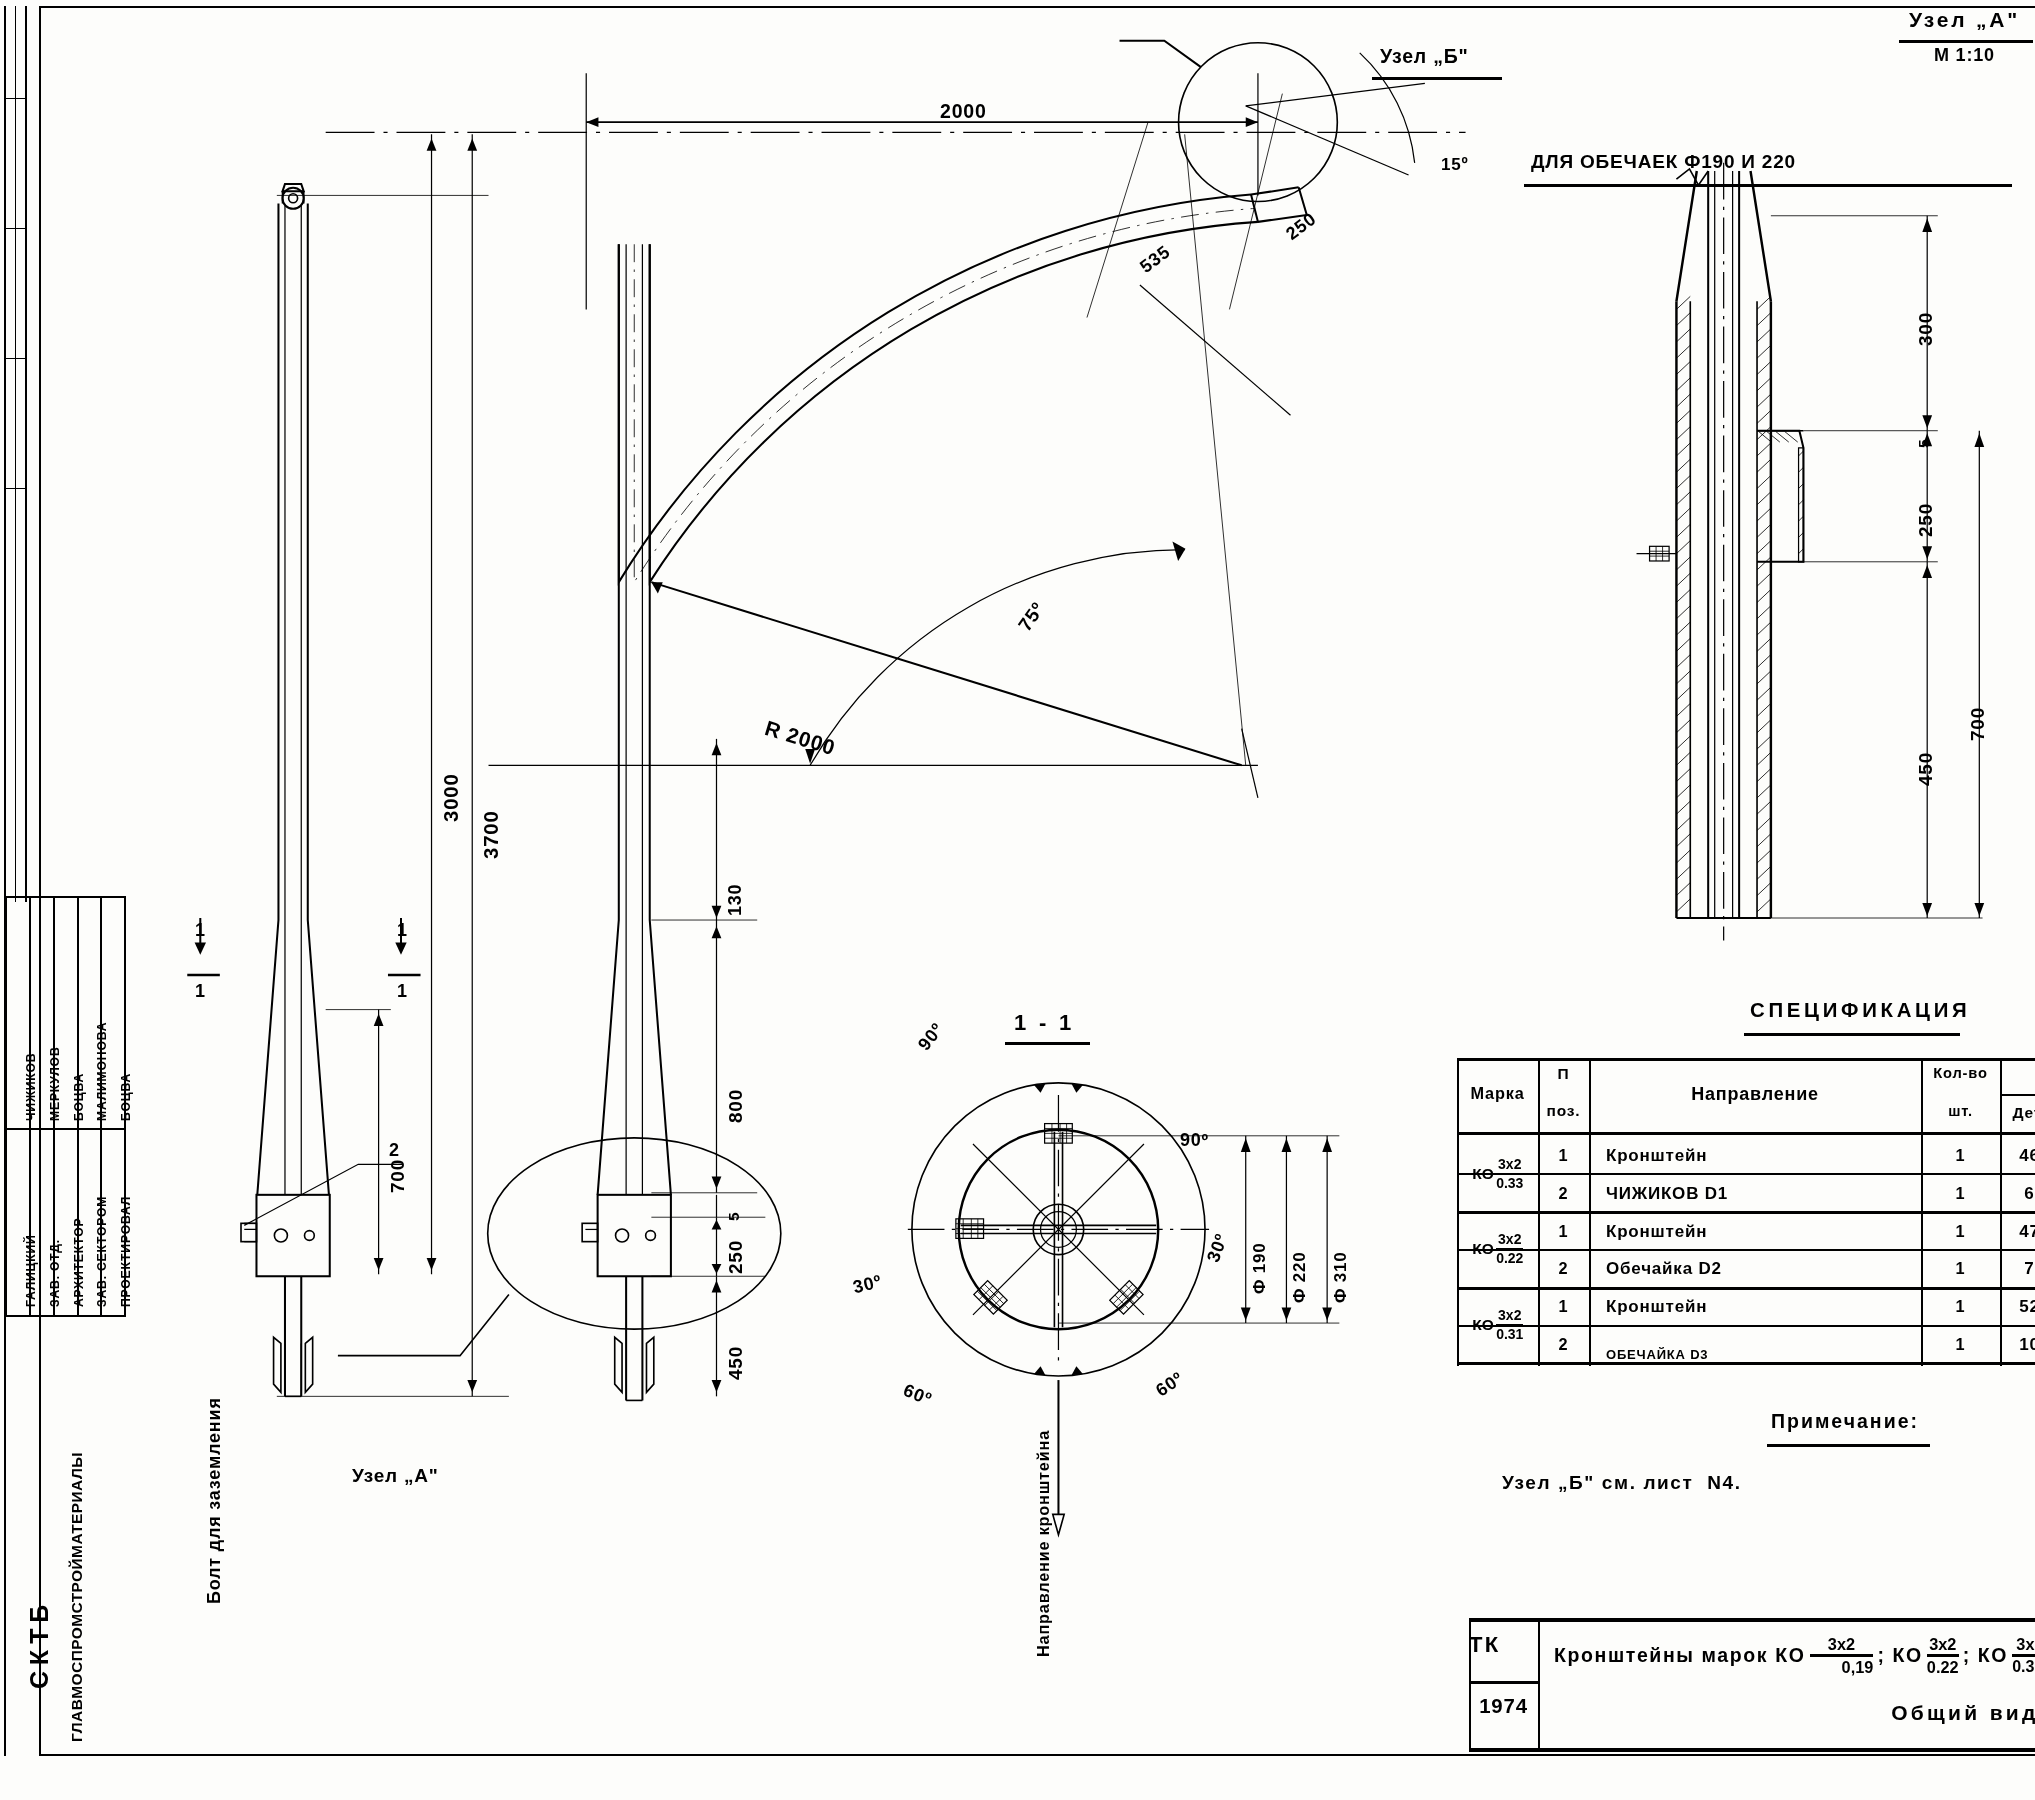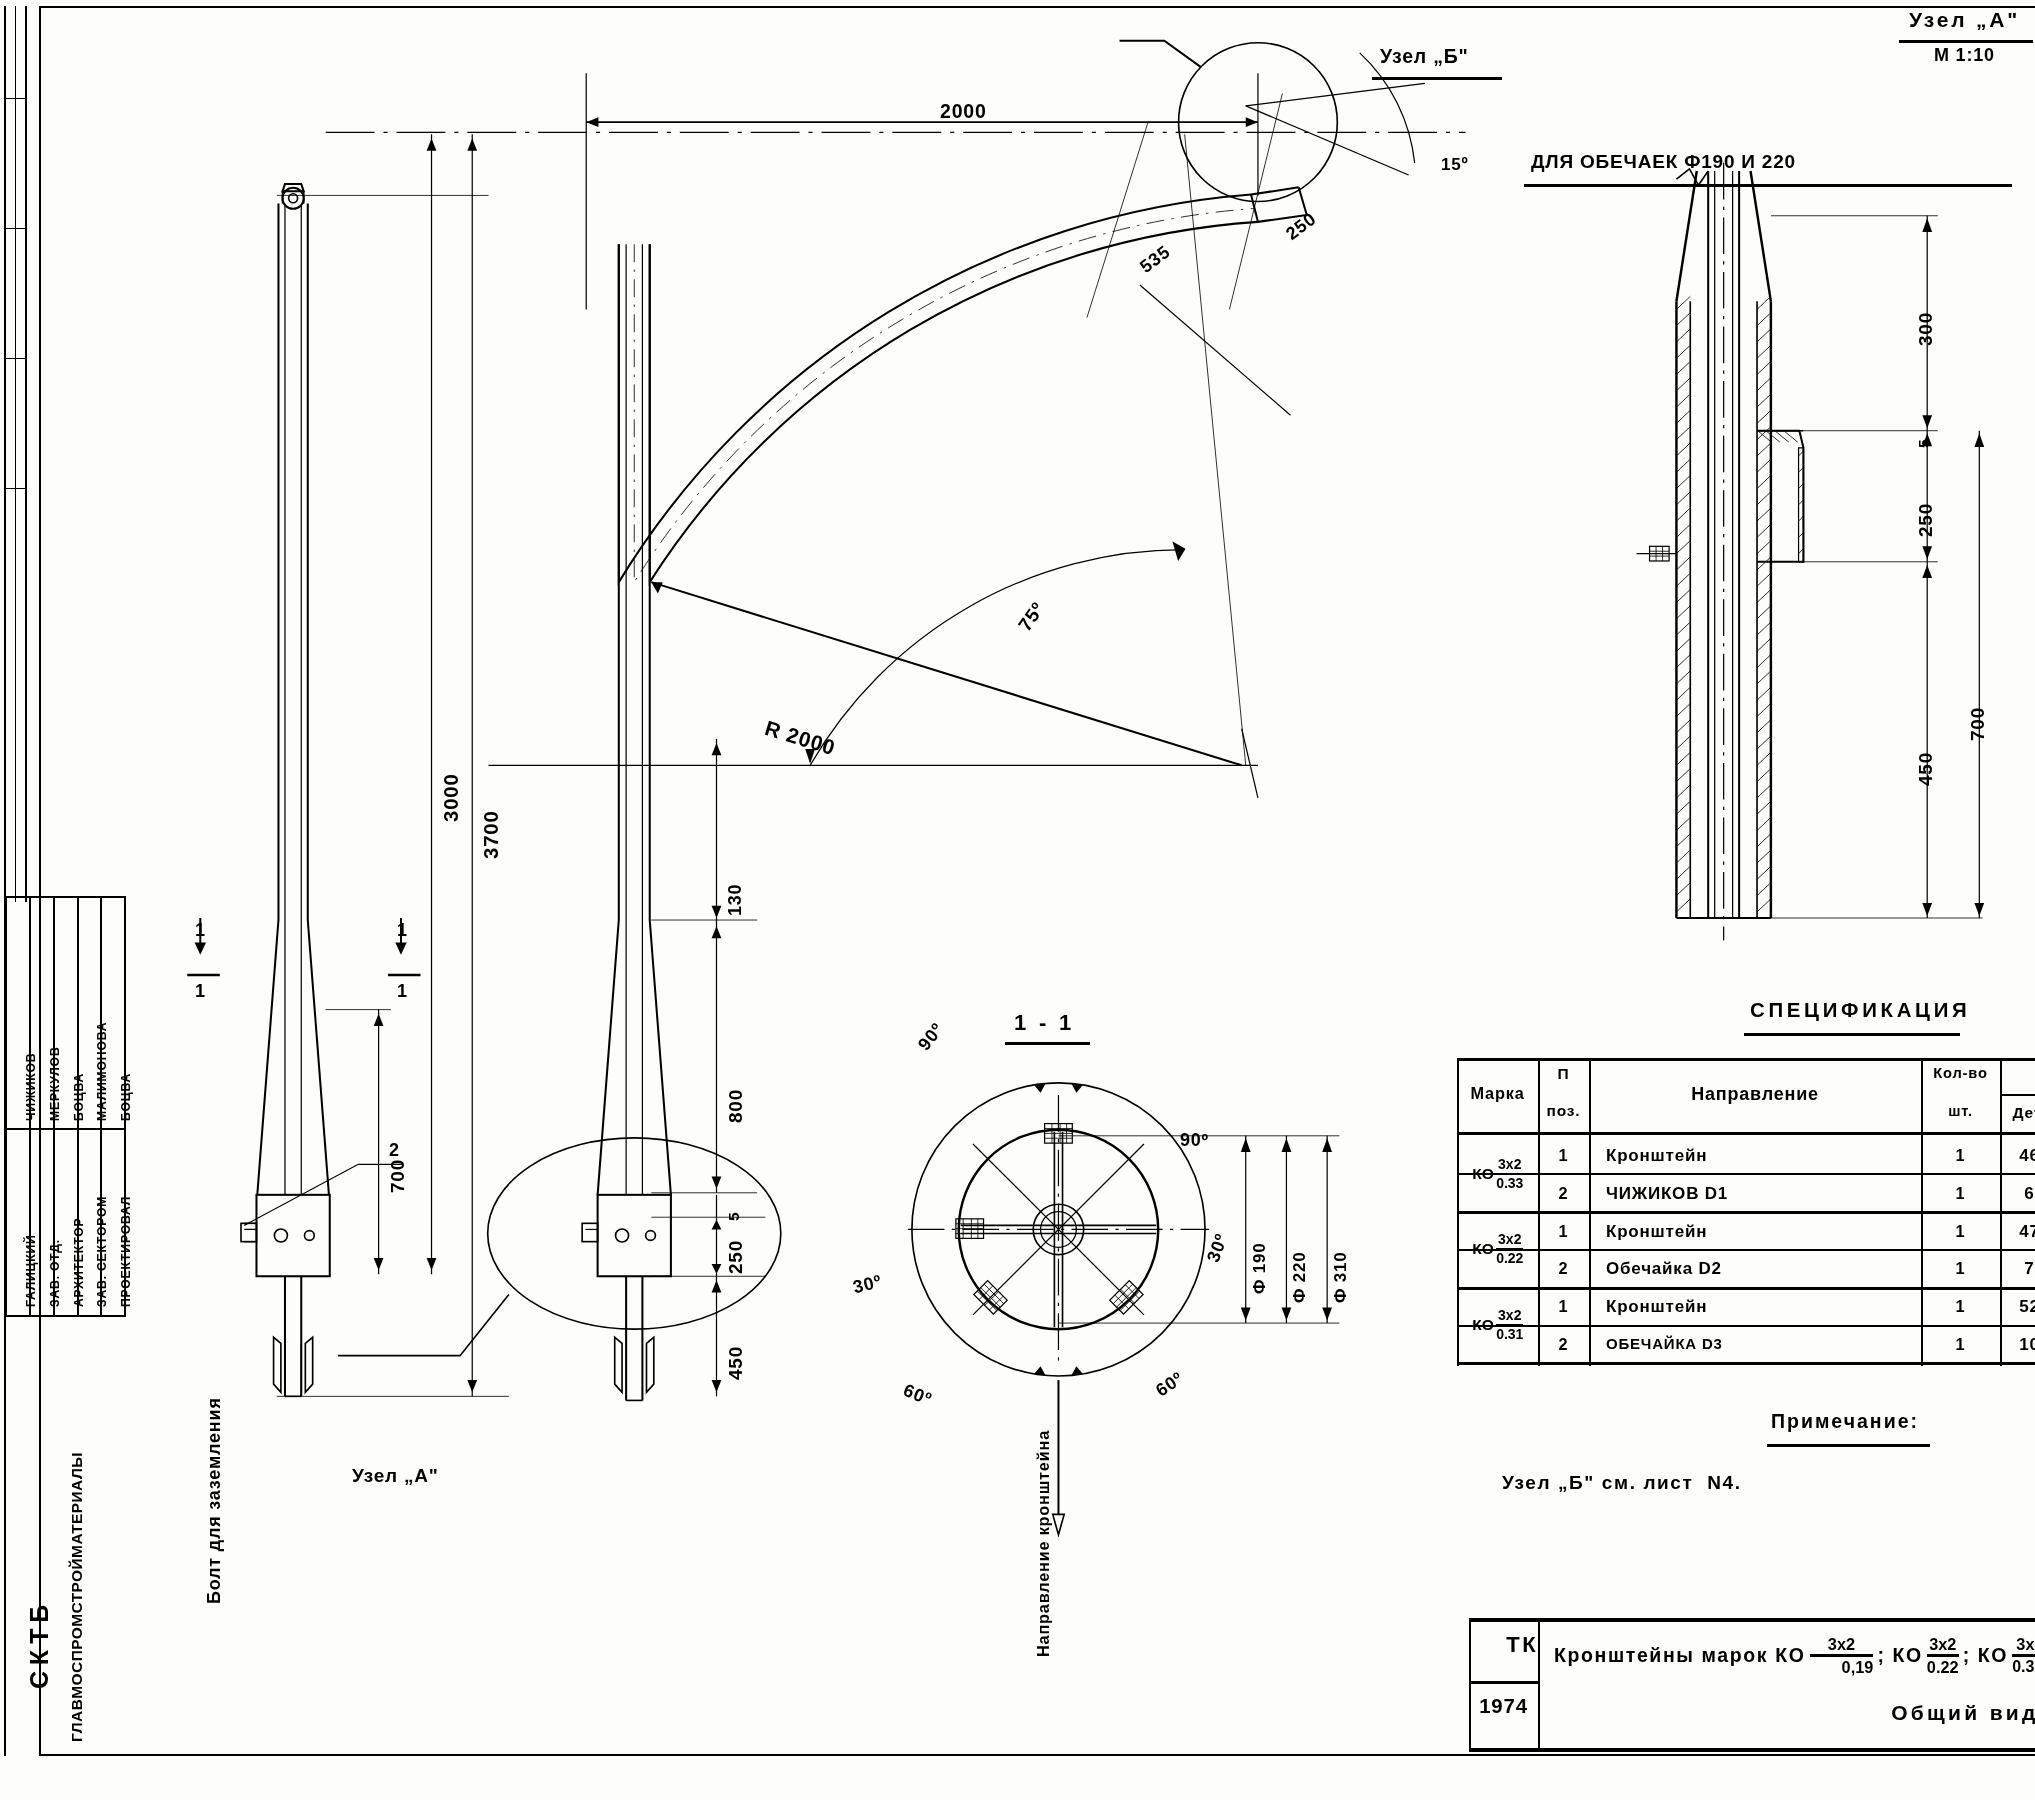--- a/index.html
+++ b/index.html
@@ -468,36 +468,36 @@
           <span style="display: block; font-size: 14px; font-weight: 700; line-height: 1;">3х2</span>
           <span style="display: block; height: 1.6px; background: rgb(0, 0, 0); margin: 1.6px 0px;"></span>
           <span style="display: block; font-size: 14px; font-weight: 700; line-height: 1;">0.31</span>
         </span>
       </div>
       <div class="tbl-txt ctr" style="left: 81px; top: 239px; width: 51px; font-size: 16.3px; letter-spacing: 0.8px;">1</div>
       <div class="tbl-txt ctr" style="left: 149px; top: 239px; width: 315px; font-size: 17px; letter-spacing: 0.8px; text-align: left;">Кронштейн</div>
       <div class="tbl-txt ctr" style="left: 464px; top: 239px; width: 79px; font-size: 16.3px; letter-spacing: 0.8px;">1</div>
       <div class="tbl-txt ctr" style="left: 543px; top: 239px; width: 85px; font-size: 17px; letter-spacing: 0.8px;">52.24</div>
       <div class="tbl-txt ctr" style="left: 81px; top: 277px; width: 51px; font-size: 16.3px; letter-spacing: 0.8px;">2</div>
-      <div class="tbl-txt ctr" style="left: 149px; top: 277px; width: 315px; font-size: 15px; letter-spacing: 0.8px; text-align: left;">ОБЕЧАЙКА   D3</div>
+      <div class="tbl-txt ctr" style="left: 149px; top: 289px; width: 315px; font-size: 13px; letter-spacing: 0.8px; text-align: left;">ОБЕЧАЙКА   D3</div>
       <div class="tbl-txt ctr" style="left: 464px; top: 277px; width: 79px; font-size: 16.3px; letter-spacing: 0.8px;">1</div>
       <div class="tbl-txt ctr" style="left: 543px; top: 277px; width: 85px; font-size: 17px; letter-spacing: 0.8px;">10.13</div>
     </div>
 
   <div class="txt" style="left:1771px;top:1410px;font-size:19.5px;letter-spacing:2px;">Примечание:</div>
   <div class="ln h" style="left:1767px;top:1444px;width:163px;height:2.8px;"></div>
   <div class="txt" style="left:1502px;top:1472px;font-size:19px;letter-spacing:1.6px;">Узел „Б" см. лист  N4.</div>
 
   <div id="title-block" style="position:absolute;left:1469px;top:1618px;width:1115px;height:134px;">
       <div class="ln" style="left: 0px; top: 0px; width: 1115px; height: 4.1px;"></div>
       <div class="ln" style="left: 0px; top: 130px; width: 1115px; height: 4.1px;"></div>
       <div class="ln" style="left: 0px; top: 0px; width: 2.4px; height: 134px;"></div>
       <div class="ln" style="left: 69px; top: 0px; width: 2.4px; height: 134px;"></div>
       <div class="ln" style="left: 0px; top: 63px; width: 69px; height: 3.3px;"></div>
-      <div class="tbl-txt" style="left: 0px; top: 14.2px; width: 69px; font-size: 22px; text-align: right; letter-spacing: 2.4px;">ТК</div>
+      <div class="tbl-txt" style="left: 0px; top: 14.2px; width: 69px; font-size: 22px; text-align: left; letter-spacing: 2.4px;">ТК</div>
       <div class="tbl-txt" style="left: 0px; top: 77px; width: 69px; font-size: 20.4px; text-align: center; letter-spacing: 0.8px;">1974</div>
       <div style="position: absolute; left: 85px; top: 18px; width: 839px; display: flex; align-items: center; font-weight: 700;">
         <span style="font-size: 19.5px; letter-spacing: 1.6px; font-weight: 700;">Кронштейны  марок  КО</span>
         <span style="display: inline-block; text-align: center; margin: 0px 4.1px; vertical-align: middle;">
           <span style="display: block; font-size: 16.3px; font-weight: 700; line-height: 1;">3х2</span>
           <span style="display: block; height: 2.4px; background: rgb(0, 0, 0); margin: 2px 0px;"></span>
           <span style="display: block; font-size: 16.3px; font-weight: 700; line-height: 1; padding-left: 32px;">0,19</span>
         </span>
         <span style="font-size: 19.5px; letter-spacing: 1.6px; font-weight: 700;">;  КО</span>
         <span style="display: inline-block; text-align: center; margin: 0px 4.1px; vertical-align: middle;">

